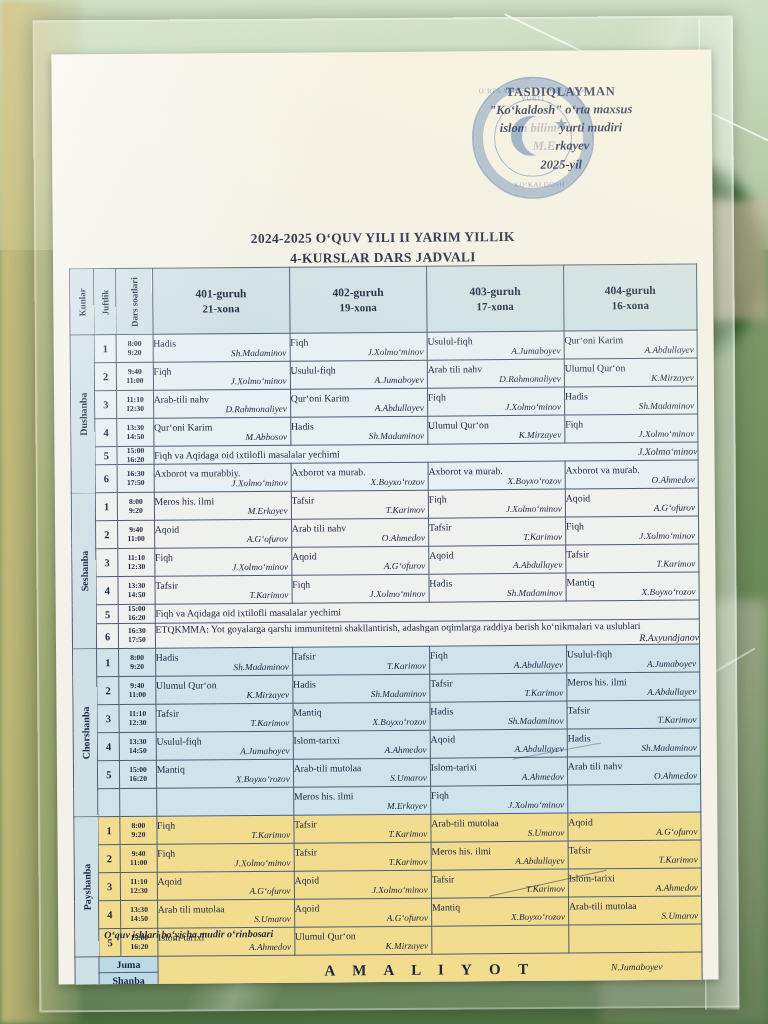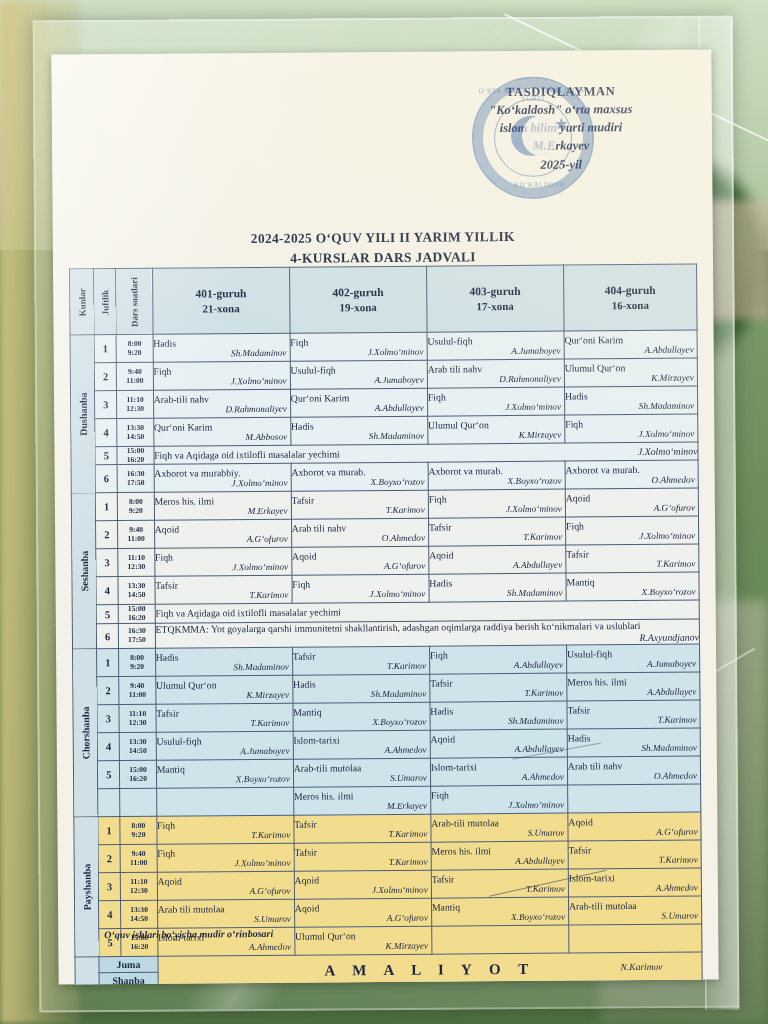--- a/index.html
+++ b/index.html
@@ -812,15 +812,15 @@
           <tr>
             <td class="blue-cell" colspan="2" style="text-align: center; font-weight: 700; font-size: 10px; padding: 2px;">Shanba</td>
           </tr>
         </tbody>
     </table>
 
     <div class="pen-line"></div>
     <div class="pen-line2"></div>
 
     <div class="footer-note">O‘quv ishlari bo‘yicha mudir  o‘rinbosari</div>
-  <div style="position: absolute; right: 56px; top: 912px; font-size: 9.5px; font-style: italic; z-index: 7;">N.Karimov</div>
+  <div style="position: absolute; right: 56px; top: 912px; font-size: 9.5px; font-style: italic; z-index: 7;">N.Jumaboyev</div>
     </div>
 </div>
 
 </body></html>

